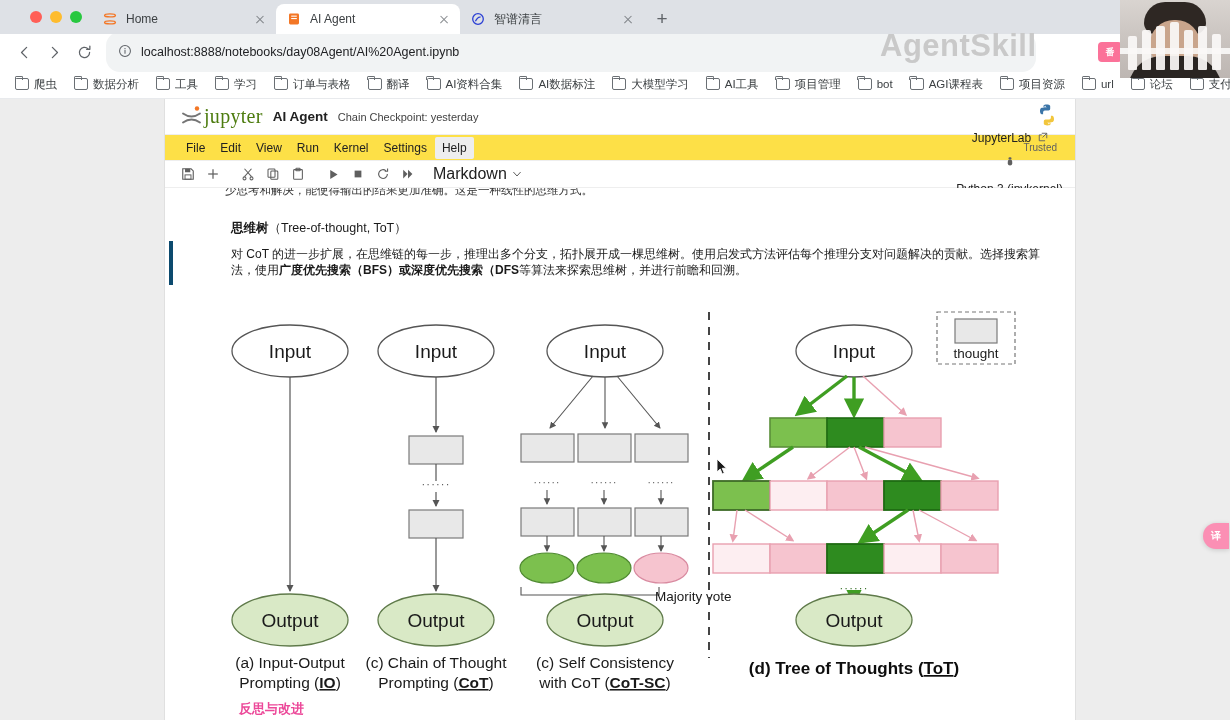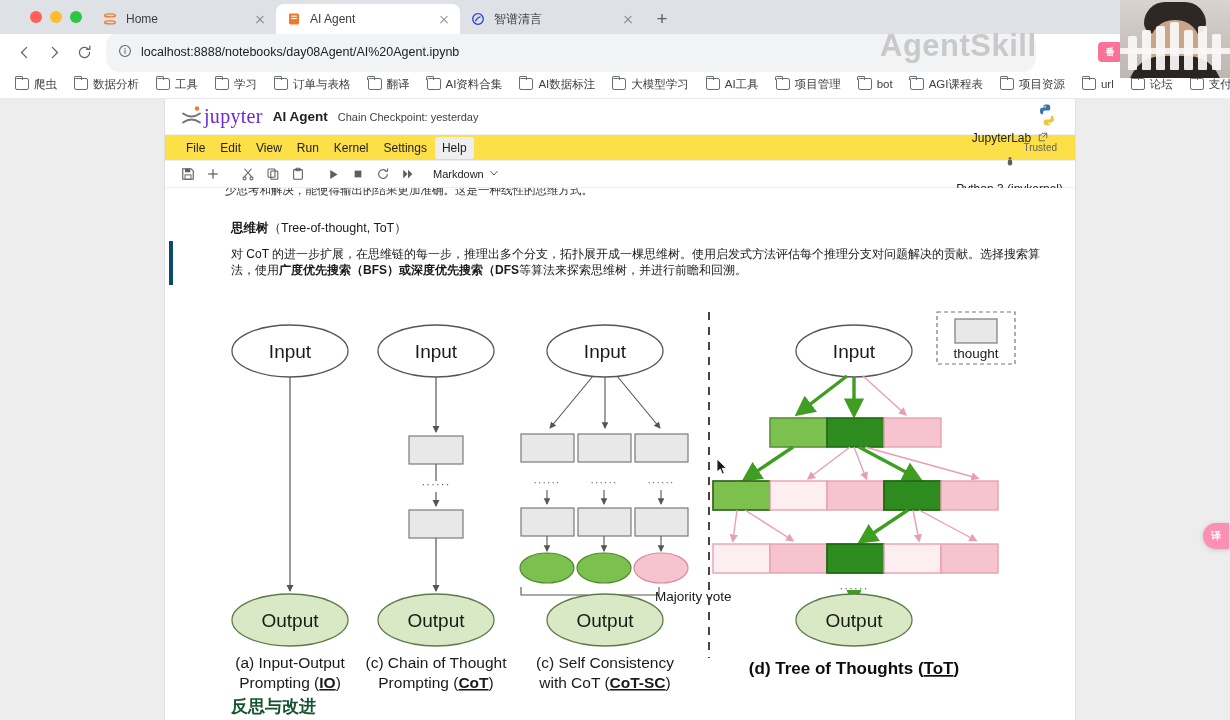--- a/index.html
+++ b/index.html
@@ -89,21 +89,21 @@
   }
   .nb-shell {
     position: absolute; left: 164px; top: 0; width: 912px; height: 621px;
     background: #ffffff; border-left: 1px solid #e0e0e0; border-right: 1px solid #e0e0e0;
   }
   .jp-header {
     height: 36px; display: flex; align-items: center; padding: 0 16px; gap: 10px;
     border-bottom: 1px solid #eee; background: #fff;
   }
   .jp-logo { display: flex; align-items: center; gap: 2px; }
-  .jp-logo-text { font-size: 20px; color: #6d28d9; font-family: "Liberation Serif", serif; letter-spacing: .3px; }
+  .jp-logo-text { font-size: 20px; color: #4d7c0f; font-family: "Liberation Serif", serif; letter-spacing: .3px; }
   .jp-nbname { font-size: 13.5px; color: #212121; font-weight: 600; }
   .jp-checkpoint { font-size: 11px; color: #424242; }
   .jp-kernel-logo { margin-left: auto; }
 
   .jp-menubar {
     height: 26px; display: flex; align-items: center; padding: 0 14px; gap: 1px;
     border-bottom: 1px solid #eee; background: #fde047;
   }
   .jp-menu-item { font-size: 12px; color: #212121; padding: 4px 7px; border-radius: 2px; }
   .jp-menu-item.hl { background: #eeeeee; }
@@ -112,21 +112,21 @@
   .jp-toolbar {
     height: 27px; display: flex; align-items: center; padding: 0 12px; gap: 3px;
     border-bottom: 1px solid #eee; background: #fff;
   }
   .tb-btn {
     width: 22px; height: 21px; display: flex; align-items: center; justify-content: center;
     color: #5f5f5f; border-radius: 2px;
   }
   .tb-sep { width: 7px; }
   .tb-select {
-    display: flex; align-items: center; gap: 5px; font-size: 11px; color: #212121;
+    display: flex; align-items: center; gap: 5px; font-size: 16px; color: #212121;
     padding: 2px 5px; margin-left: 6px;
   }
   .tb-right { margin-left: auto; display: flex; align-items: center; gap: 11px; font-size: 12px; color: #212121; flex-direction: column; }
   .kernel-dot {
     width: 11px; height: 11px; border-radius: 50%; border: 1.3px solid #6b6b6b;
   }
 
   
   .nb-body { position: relative; height: 532px; background: #fff; overflow: hidden; padding-left: 40px; }
   .cut-line {
@@ -147,21 +147,21 @@
   .md-callout p {
     font-size: 12px; line-height: 1.33; color: #1a1a1a; max-width: 825px;
   }
   .md-callout b { font-weight: 700; }
 
   
   .figure-wrap { position: absolute; left: 50px; top: 118px; width: 830px; height: 400px; }
   .figure-wrap svg { display: block; }
 
   .bottom-heading {
-    position: absolute; left: 66px; bottom: 2px; font-size: 17px; font-weight: 700; color: #14532d;
+    position: absolute; left: 74px; bottom: 2px; font-size: 13px; font-weight: 700; color: #ec4899;
   }
 
   
   .watermark {
     position: absolute; left: 880px; top: 28px; font-size: 31px; font-weight: 700;
     color: #c9c9c9; letter-spacing: .5px; pointer-events: none;
     font-family: "Liberation Sans", sans-serif;
   }
   .bili-badge {
     position: absolute; left: 1098px; top: 42px; width: 24px; height: 20px;

